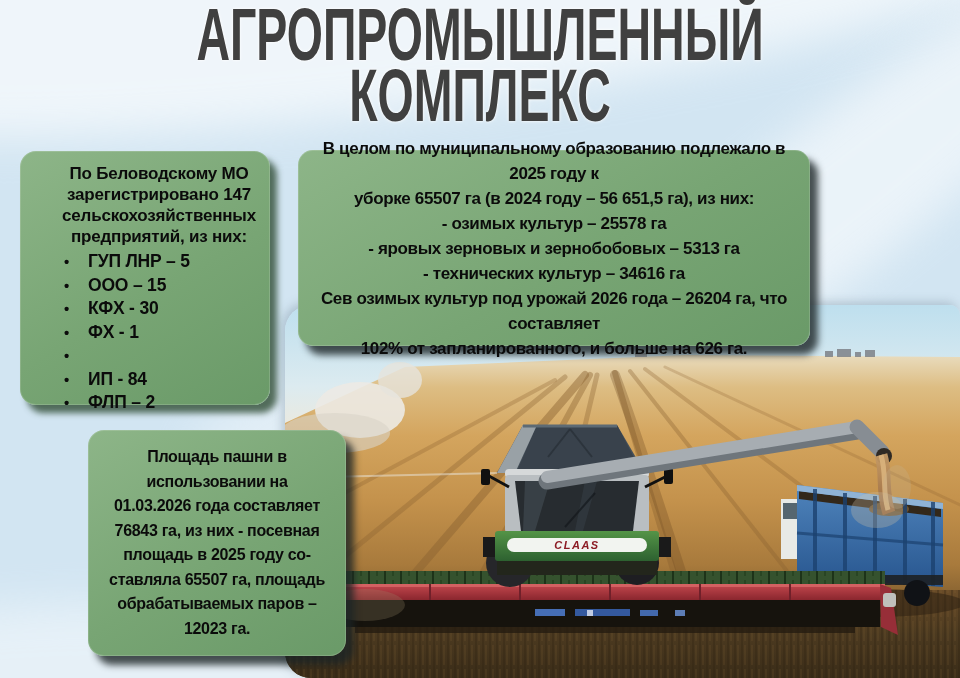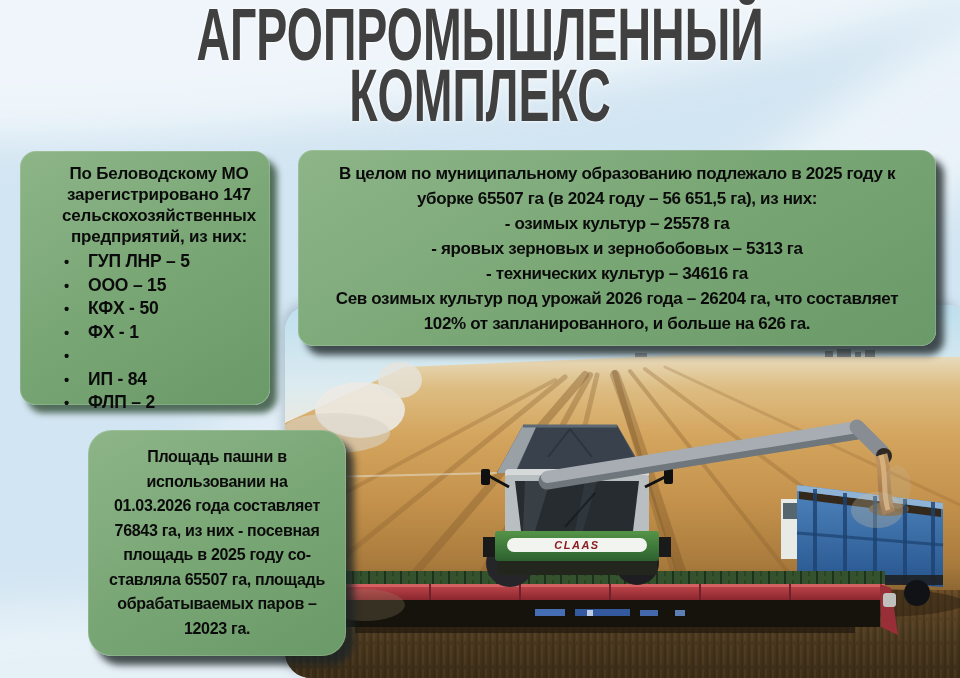--- a/index.html
+++ b/index.html
@@ -35,29 +35,29 @@
 
   .box-registered{left:20px;top:151px;width:250px;height:254px;
         padding:12px 8px 0 10px;box-sizing:border-box;}
   .box-registered .heading{text-align:center;font-size:17px;line-height:21px;
         white-space:pre-line;letter-spacing:-0.2px;}
   .box-registered .list{margin-top:3px;}
   .box-registered .list-item{display:grid;grid-template-columns:32px 1fr;
         font-size:17.5px;line-height:23.5px;letter-spacing:-0.2px;}
   .box-registered .bullet{padding-left:8px;font-size:15px;}
 
-  .box-harvest{left:298px;top:150px;width:638px;height:196px;
+  .box-harvest{left:298px;top:150px;width:512px;height:196px;
         display:flex;align-items:center;justify-content:center;
         padding:0 8px;box-sizing:border-box;border-radius:15px;}
   .box-harvest .btext{width:100%;text-align:center;font-size:17px;
         line-height:25px;white-space:pre-line;letter-spacing:-0.35px;}
 
   .box-arable{left:88px;top:430px;width:258px;height:226px;
         display:flex;align-items:center;justify-content:center;
-        padding:0 10px;box-sizing:border-box;border-radius:24px;}
+        padding:0 10px;box-sizing:border-box;}
   .box-arable .btext{width:100%;text-align:center;font-size:16px;
         line-height:24.5px;white-space:pre-line;letter-spacing:-0.3px;}
 
   .photo{position:absolute;left:285px;top:305px;width:675px;height:373px;
         border-radius:26px 10px 0 26px;overflow:hidden;z-index:3;
         box-shadow:-3px -3px 10px rgba(110,130,145,.35);}
   .photo svg{display:block;width:100%;height:100%;}
 </style>
 </head>
 <body>
@@ -258,21 +258,21 @@
         <div class="list-item">
           <span class="bullet">•</span>
           <span>ГУП ЛНР – 5</span>
         </div>
         <div class="list-item">
           <span class="bullet">•</span>
           <span>ООО – 15</span>
         </div>
         <div class="list-item">
           <span class="bullet">•</span>
-          <span>КФХ - 50</span>
+          <span>КФХ - 30</span>
         </div>
         <div class="list-item">
           <span class="bullet">•</span>
           <span>ФХ - 1</span>
         </div>
         <div class="list-item">
           <span class="bullet">•</span>
         </div>
         <div class="list-item">
           <span class="bullet">•</span>

